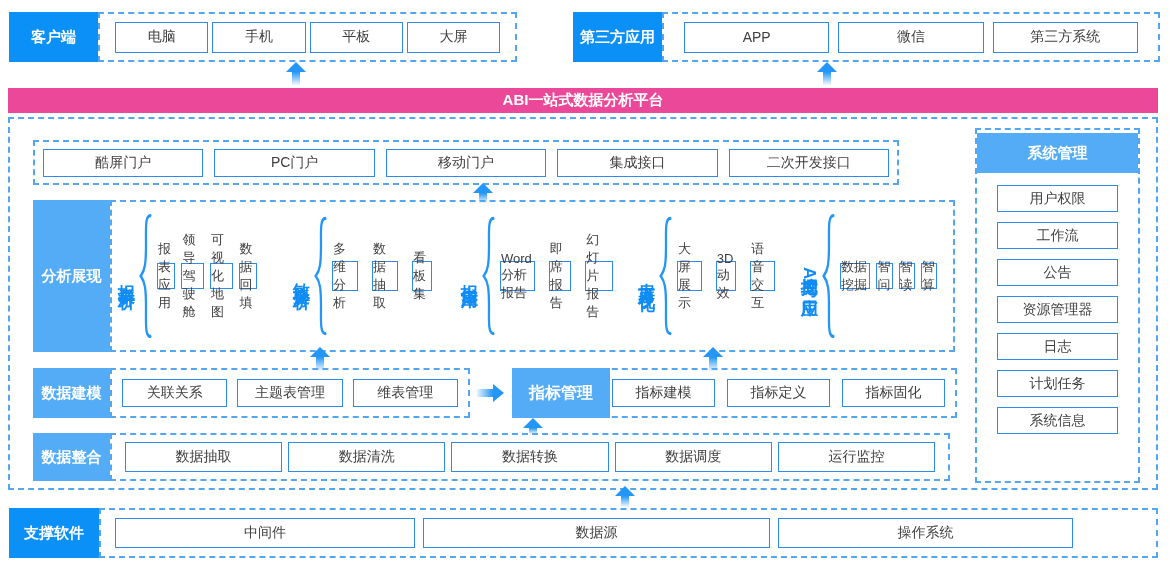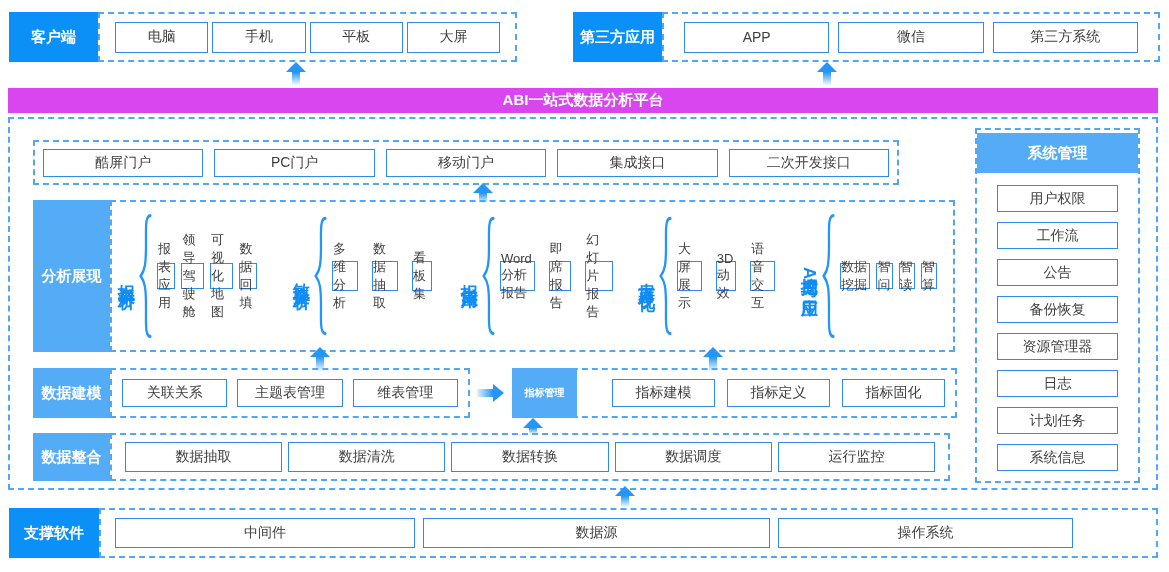--- a/index.html
+++ b/index.html
@@ -13,21 +13,21 @@
   .dash{border:2px dashed #55a6f0;}
   .box{background:#fff;border:1px solid #2e8be9;display:flex;align-items:center;
        justify-content:center;font-size:14px;color:#3e3e3e;box-sizing:border-box;}
   .hrow{display:flex;align-items:center;}
   .hrow .box{flex:1;}
   
   #client-dash{padding:0 15px;gap:4px;}
   #third-dash{padding:0 20px 0 20px;gap:9px;}
   #client-dash .box,#third-dash .box{height:31px;}
   
-  #banner{display:flex;align-items:center;justify-content:center;background:#d946ef;
+  #banner{display:flex;align-items:center;justify-content:center;background:#ec4899;
           color:#fff;font-weight:bold;font-size:15px;}
   
   #portal-dash{padding:0 8px;gap:11px;}
   #portal-dash .box{height:28px;}
   
   .group{position:absolute;top:200px;height:152px;display:flex;align-items:center;gap:4px;}
   .group-title{writing-mode:vertical-rl;text-orientation:mixed;font-weight:bold;
                font-size:17px;color:#0f8cf5;letter-spacing:3px;line-height:1;}
   .brace{flex:none;}
   .gcol{display:flex;flex-direction:row;justify-content:center;}
@@ -194,21 +194,21 @@
   <div class="box">关联关系</div>
       <div class="box">主题表管理</div>
       <div class="box">维表管理</div>
     </div>
   <div class="arrow-right" style="left:477px;top:384px;width:27px;">
       <div class="tail"></div>
       <div class="head"></div>
     </div>
 
   <div class="abs dash" id="metric-dash" style="left:512px;top:368px;width:445px;height:50px;">
-    <div class="abs light-label" style="left:-2px;top:-2px;width:65px;height:50px;font-size:10px;">指标管理</div>
+    <div class="abs light-label" style="left:-2px;top:-2px;width:98px;height:50px;font-size:16px;">指标管理</div>
     <div id="metric-boxes">
 
     <div class="box">指标建模</div>
         <div class="box">指标定义</div>
         <div class="box">指标固化</div>
       </div>
   </div>
   <div class="arrow-up" style="left:523px;top:418px;height:16px;">
       <div class="head"></div>
       <div class="tail"></div>
@@ -224,21 +224,20 @@
       <div class="box">运行监控</div>
     </div>
 
   <div class="abs dash" id="system-dash" style="left:975px;top:128px;width:165px;height:355px;">
     <div class="light-label" id="system-header">系统管理</div>
     <div id="system-items">
 
     <div class="box">用户权限</div>
         <div class="box">工作流</div>
         <div class="box">公告</div>
-        <div class="box">备份恢复</div>
         <div class="box">资源管理器</div>
         <div class="box">日志</div>
         <div class="box">计划任务</div>
         <div class="box">系统信息</div>
       </div>
   </div>
 
   <div class="arrow-up" style="left:615px;top:486px;height:21px;">
       <div class="head"></div>
       <div class="tail"></div>

